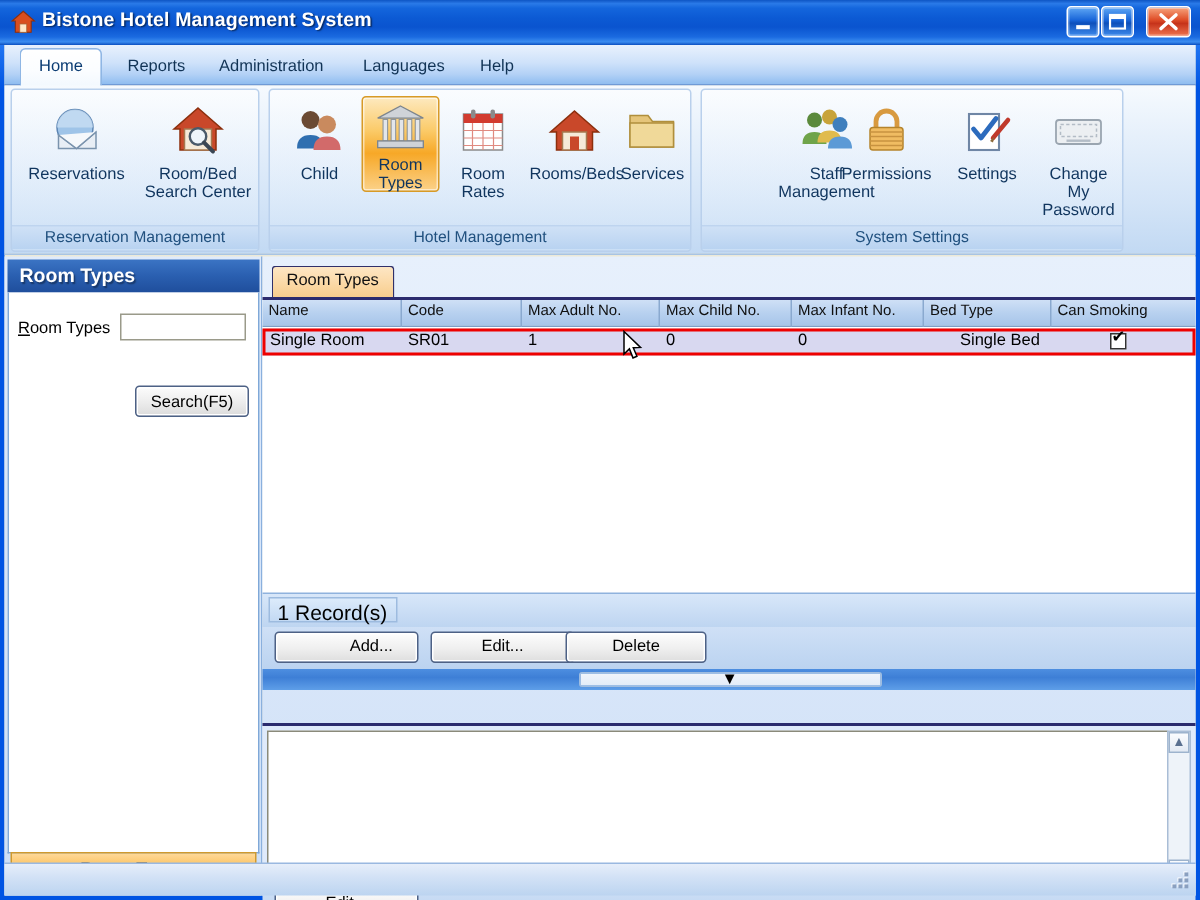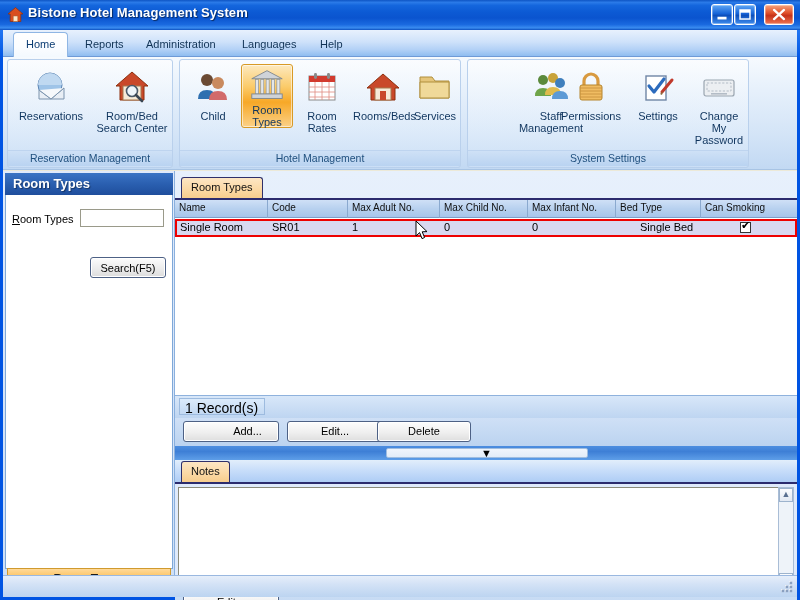--- a/index.html
+++ b/index.html
@@ -516,23 +516,20 @@
         <div class="stdbtn" style="left:112px; width:96px;">Edit...</div>
         <div class="stdbtn" style="left:202px; width:94px;">Delete</div>
       </div>
 
       <div id="splitter">
         <div id="splitter-handle">
           <div id="splitter-chev">▼</div>
         </div>
       </div>
 
-      <div id="notes-tabstrip">
-        <div class="doctab" style="top:1px;">Notes</div>
-      </div>
 
       <div id="notes-panel">
         <div id="notes-textarea"></div>
         <div id="notes-scroll">
           <div class="sb-arrow" id="sb-up">▲</div>
           <div class="sb-arrow" id="sb-down">▼</div>
         </div>
       </div>
 
       <div id="notes-buttonbar">

